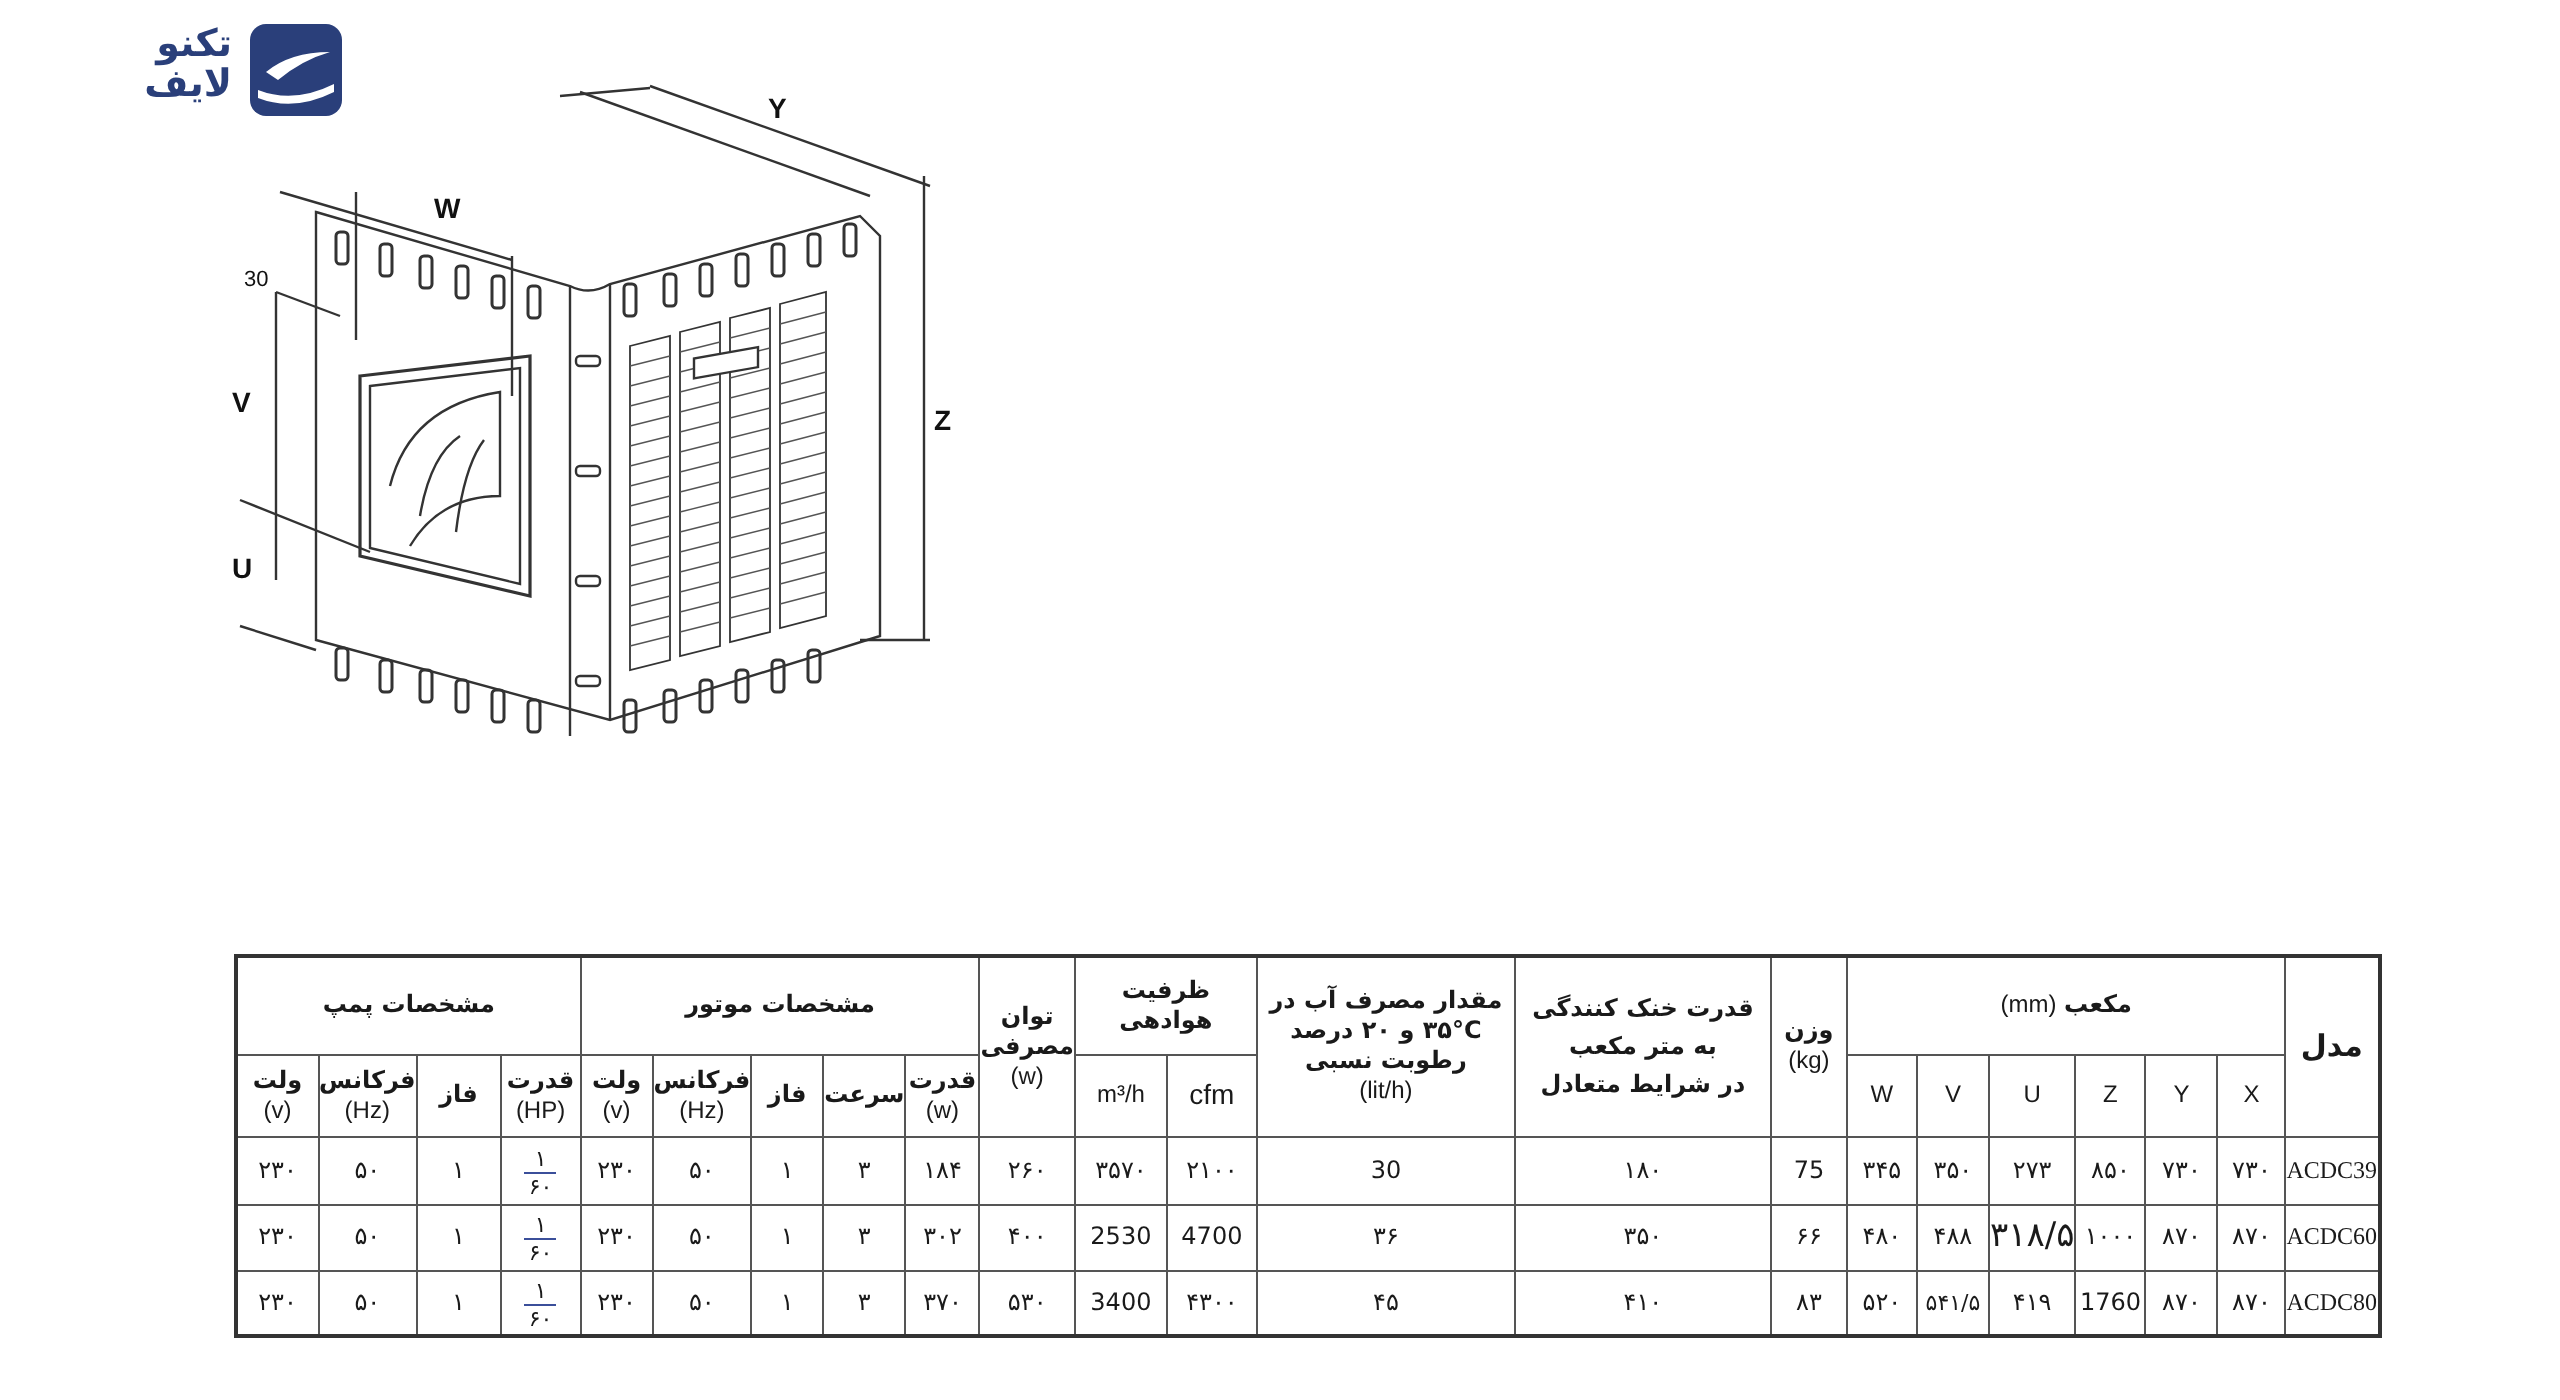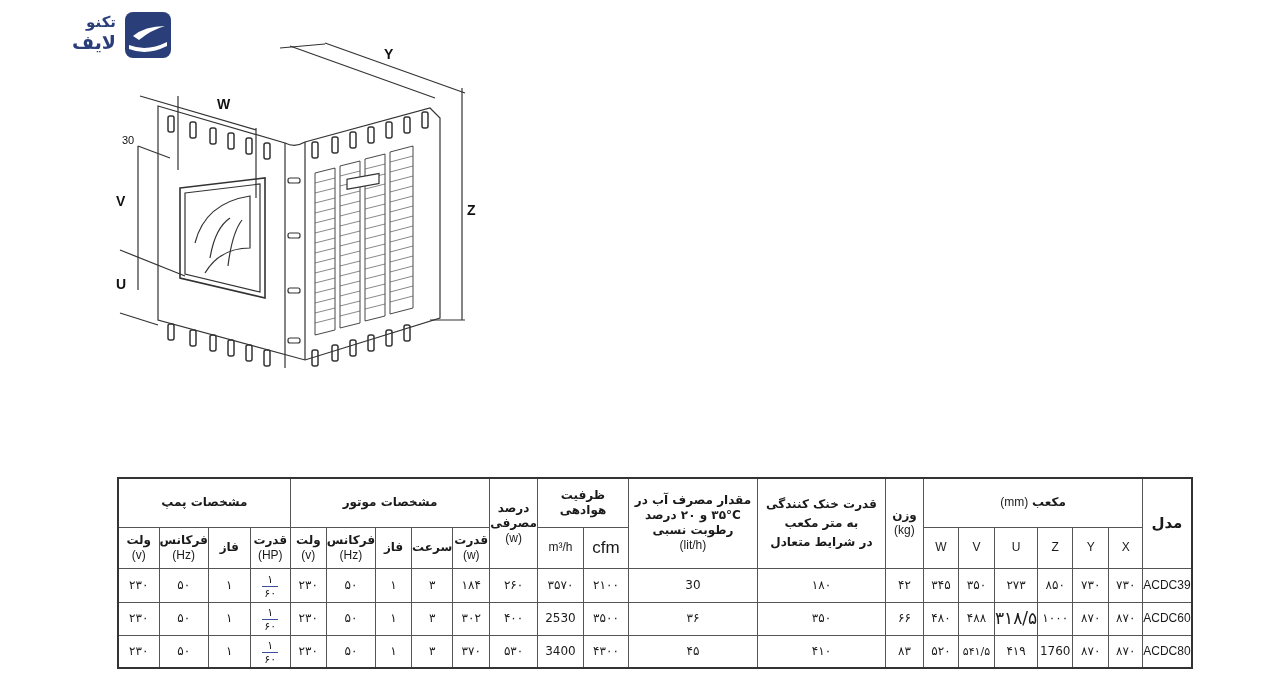--- a/index.html
+++ b/index.html
@@ -3,39 +3,39 @@
 <meta charset="utf-8">
 <style>
   * { box-sizing: border-box; margin: 0; padding: 0; }
   html, body { width: 1280px; height: 700px; background: #ffffff; overflow: hidden; }
   body { position: relative; font-family: "DejaVu Sans", sans-serif; color: #1a1a1a; }
 
   
   .logo { position: absolute; left: 50px; top: 12px; width: 122px; height: 50px; }
   .logo-text { position: absolute; left: 0; top: 0; width: 66px; text-align: right; direction: rtl;
                color: #2a3f7a; font-family: "DejaVu Sans", sans-serif; font-weight: bold; line-height: 20px; }
-  .logo-text .l1 { font-size: 15px; display: block; }
+  .logo-text .l1 { font-size: 19px; display: block; }
   .logo-text .l2 { font-size: 19px; display: block; }
   .logo-mark { position: absolute; left: 75px; top: 0; width: 46px; height: 46px; }
 
   
   .diagram { position: absolute; left: 110px; top: 38px; width: 380px; height: 340px; }
   .dim-label { position: absolute; font-family: "Liberation Sans", sans-serif; font-weight: bold; font-size: 14px; color: #111; }
 
   
   .spec-table { position: absolute; left: 117px; top: 477px; border-collapse: collapse; direction: ltr;
                 border: 2px solid #333; table-layout: fixed; }
   .spec-table td { border: 1px solid #555; text-align: center; vertical-align: middle; padding: 0;
                    font-size: 12px; line-height: 15px; overflow: hidden; }
   .rtl { direction: rtl; }
   .hdr { font-weight: bold; font-size: 12px; }
   .hdr-sm { font-size: 11px; line-height: 13px; }
   .unit { font-family: "Liberation Sans", sans-serif; font-weight: normal; font-size: 12px; display: block; direction: ltr; }
   .latin { font-family: "Liberation Sans", sans-serif; font-size: 15px; }
-  .model { font-family: Liberation Sans, sans-serif; font-size: 9px; text-align: left; padding-left: 2px; }
+  .model { font-family: Liberation Serif, serif; font-size: 9px; text-align: left; padding-left: 2px; }
   .num { direction: rtl; font-size: 12px; }
   .frac { display: inline-flex; flex-direction: column; align-items: center; font-size: 11px; line-height: 11px; }
   .frac .bar { width: 16px; height: 1px; background: #3b4f9a; margin: 1px 0; }
   .m3h { font-family: "Liberation Sans", sans-serif; font-size: 13px; }
 </style>
 </head>
 <body>
 
 <div class="logo">
   <div class="logo-text">
@@ -213,21 +213,21 @@
       <col style="width:35px">
       <col style="width:36px">
       <col style="width:34px">
     <col style="width:43px">
   </colgroup>
   <tbody>
       <tr style="height:49px">
     <td colspan="4" class="hdr rtl">مشخصات پمپ</td>
     <td colspan="5" class="hdr rtl">مشخصات موتور</td>
     <td rowspan="2" class="hdr rtl">
-      <span style="display:block">درصد</span>
+      <span style="display:block">توان</span>
       <span style="display:block">مصرفی</span>
       <span class="unit">(w)</span>
     </td>
     <td colspan="2" class="hdr rtl">ظرفیت هوادهی</td>
     <td rowspan="2" class="hdr rtl">
       <span style="display:block">مقدار مصرف آب در</span>
       <span style="display:block">۳۵°C و ۲۰ درصد</span>
       <span style="display:block">رطوبت نسبی</span>
       <span class="unit">(lit/h)</span>
     </td>
@@ -250,21 +250,21 @@
     <td class="hdr-sm rtl hdr"><span>ولت</span><span class="unit">(v)</span></td>
     <td class="hdr-sm rtl hdr"><span>فرکانس</span><span class="unit">(Hz)</span></td>
     <td class="hdr rtl">فاز</td>
     <td class="hdr-sm rtl hdr"><span>قدرت</span><span class="unit">(HP)</span></td>
     <td class="hdr-sm rtl hdr"><span>ولت</span><span class="unit">(v)</span></td>
     <td class="hdr-sm rtl hdr"><span>فرکانس</span><span class="unit">(Hz)</span></td>
     <td class="hdr rtl">فاز</td>
     <td class="hdr rtl">سرعت</td>
     <td class="hdr-sm rtl hdr"><span>قدرت</span><span class="unit">(w)</span></td>
     <td class="m3h">m³/h</td>
-    <td class="latin" style="font-size:17px">cfm</td>
+    <td class="latin" style="font-size:14px">cfm</td>
     <td class="latin">W</td>
     <td class="latin">V</td>
     <td class="latin">U</td>
     <td class="latin">Z</td>
     <td class="latin">Y</td>
     <td class="latin">X</td>
   </tr>
 
   <tr style="height:34px">
     <td class="num">۲۳۰</td>
@@ -278,21 +278,21 @@
     <td class="num">۲۳۰</td>
     <td class="num">۵۰</td>
     <td class="num">۱</td>
     <td class="num">۳</td>
     <td class="num">۱۸۴</td>
     <td class="num">۲۶۰</td>
     <td class="num">۳۵۷۰</td>
     <td class="num">۲۱۰۰</td>
     <td class="num">30</td>
     <td class="num">۱۸۰</td>
-    <td class="num">۴۲</td>
+    <td class="num">75</td>
     <td class="num">۳۴۵</td>
     <td class="num">۳۵۰</td>
     <td class="num">۲۷۳</td>
     <td class="num">۸۵۰</td>
     <td class="num">۷۳۰</td>
     <td class="num">۷۳۰</td>
     <td class="model">ACDC39</td>
   </tr>
 
   <tr style="height:33px">
@@ -304,21 +304,21 @@
             <span class="bar"></span>
             <span>۶۰</span>
           </span></td>
     <td class="num">۲۳۰</td>
     <td class="num">۵۰</td>
     <td class="num">۱</td>
     <td class="num">۳</td>
     <td class="num">۳۰۲</td>
     <td class="num">۴۰۰</td>
     <td class="num">2530</td>
-    <td class="num">۳۵۰۰</td>
+    <td class="num">4700</td>
     <td class="num">۳۶</td>
     <td class="num">۳۵۰</td>
     <td class="num">۶۶</td>
     <td class="num">۴۸۰</td>
     <td class="num">۴۸۸</td>
     <td class="num" style="font-size:17px">۳۱۸/۵</td>
     <td class="num">۱۰۰۰</td>
     <td class="num">۸۷۰</td>
     <td class="num">۸۷۰</td>
     <td class="model">ACDC60</td>

